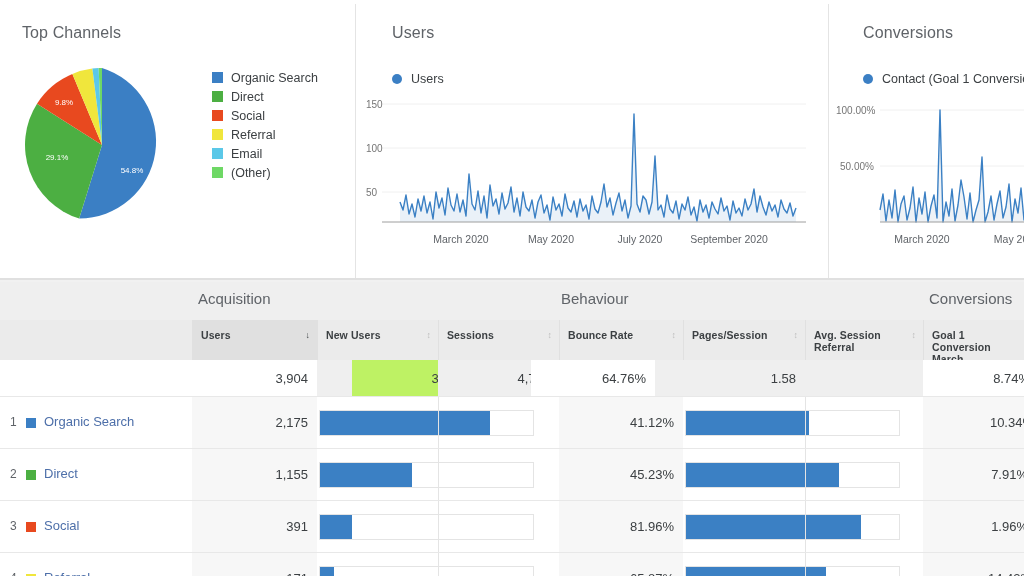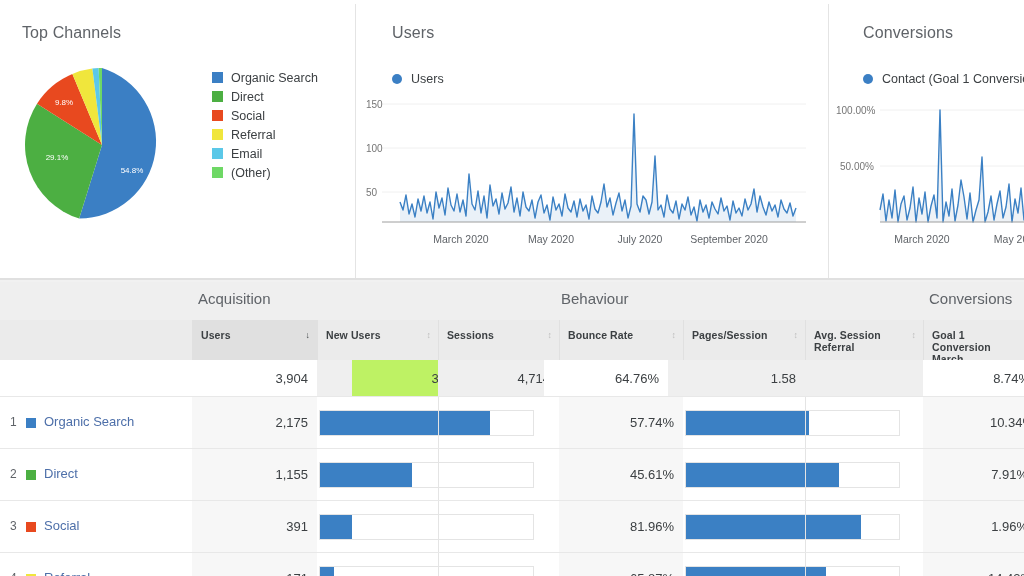--- a/index.html
+++ b/index.html
@@ -246,21 +246,21 @@
       <div class="cell white" style="left:0;width:192px;"></div>
       <div class="cell white" style="left:192px;width:125px;">
         <span class="num">3,904</span>
       </div>
       <div class="cell shade" style="left:317px;width:121px;background:#bef264;margin-left:35px;">
         <span class="num">3,859</span>
       </div>
       <div class="cell shade" style="left:438px;width:121px;background:#efefef;">
         <span class="num">4,714</span>
       </div>
-      <div class="cell white" style="left:544px;width:124px;padding-left:32px;">
+      <div class="cell white" style="left:531px;width:124px;padding-left:32px;">
         <span class="num">64.76%</span>
       </div>
       <div class="cell shade" style="left:683px;width:122px;background:#efefef;">
         <span class="num">1.58</span>
       </div>
       <div class="cell white" style="left:923px;width:101px;">
         <span class="num" style="right:-6px;">8.74%</span>
       </div>
     </div>
 
@@ -273,21 +273,21 @@
       <div class="cell shade" style="left:192px;width:125px;">
         <span class="num">2,175</span>
       </div>
       <div class="cell white" style="left:317px;width:242px;">
         <div class="bartrack" style="left:2px;top:13px;width:215px;">
           <div class="barfill" style="width:80%;"></div>
         </div>
         <div class="vline" style="left:121px;height:52px;"></div>
       </div>
       <div class="cell shade" style="left:559px;width:124px;">
-        <span class="num">57.74%</span>
+        <span class="num">41.12%</span>
       </div>
       <div class="cell white" style="left:683px;width:240px;">
         <div class="bartrack" style="left:2px;top:13px;width:215px;">
           <div class="barfill" style="width:57.74%;"></div>
         </div>
         <div class="vline" style="left:122px;height:52px;"></div>
       </div>
       <div class="cell shade" style="left:923px;width:101px;">
         <span class="num" style="right:-10px;">10.34%</span>
       </div>
@@ -302,21 +302,21 @@
       <div class="cell shade" style="left:192px;width:125px;">
         <span class="num">1,155</span>
       </div>
       <div class="cell white" style="left:317px;width:242px;">
         <div class="bartrack" style="left:2px;top:13px;width:215px;">
           <div class="barfill" style="width:43%;"></div>
         </div>
         <div class="vline" style="left:121px;height:52px;"></div>
       </div>
       <div class="cell shade" style="left:559px;width:124px;">
-        <span class="num">45.61%</span>
+        <span class="num">45.23%</span>
       </div>
       <div class="cell white" style="left:683px;width:240px;">
         <div class="bartrack" style="left:2px;top:13px;width:215px;">
           <div class="barfill" style="width:71.75%;"></div>
         </div>
         <div class="vline" style="left:122px;height:52px;"></div>
       </div>
       <div class="cell shade" style="left:923px;width:101px;">
         <span class="num" style="right:-4px;">7.91%</span>
       </div>

